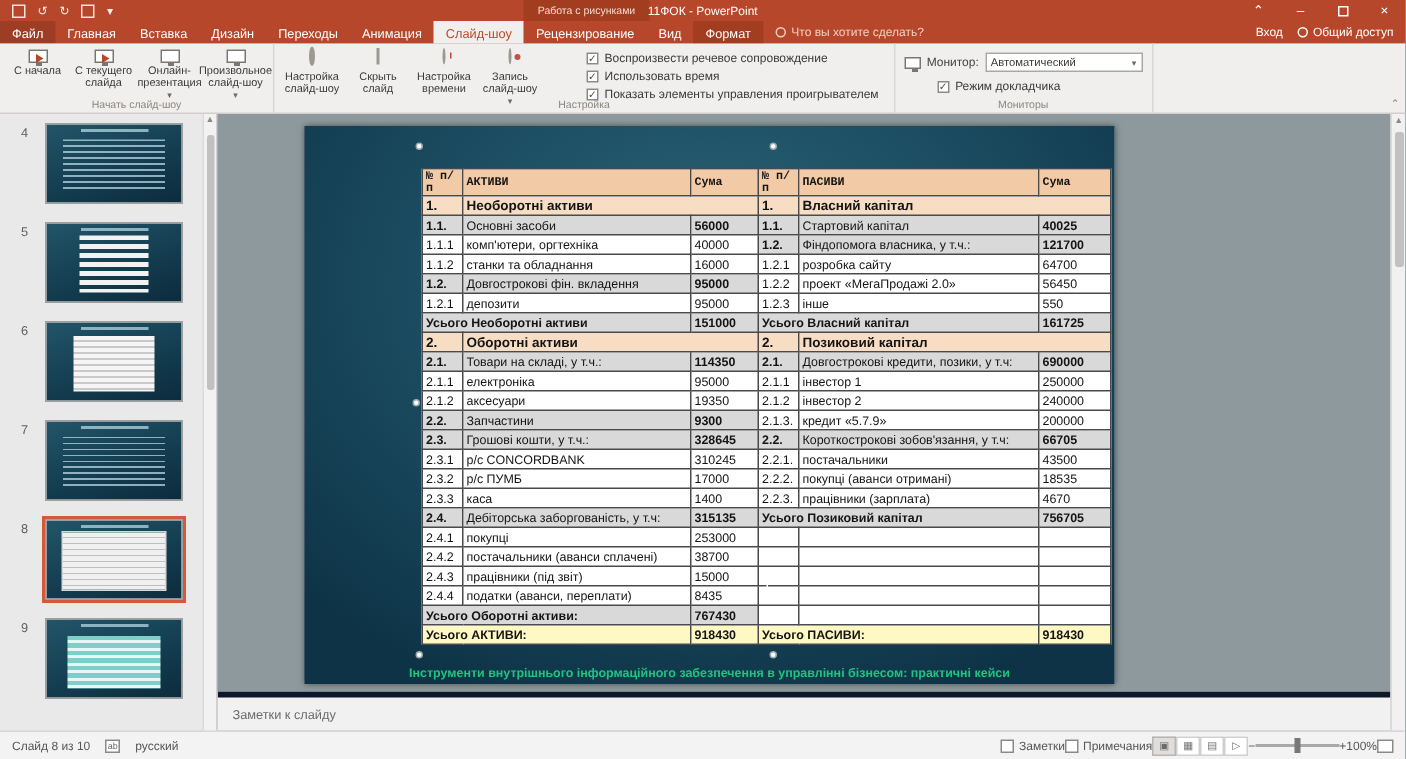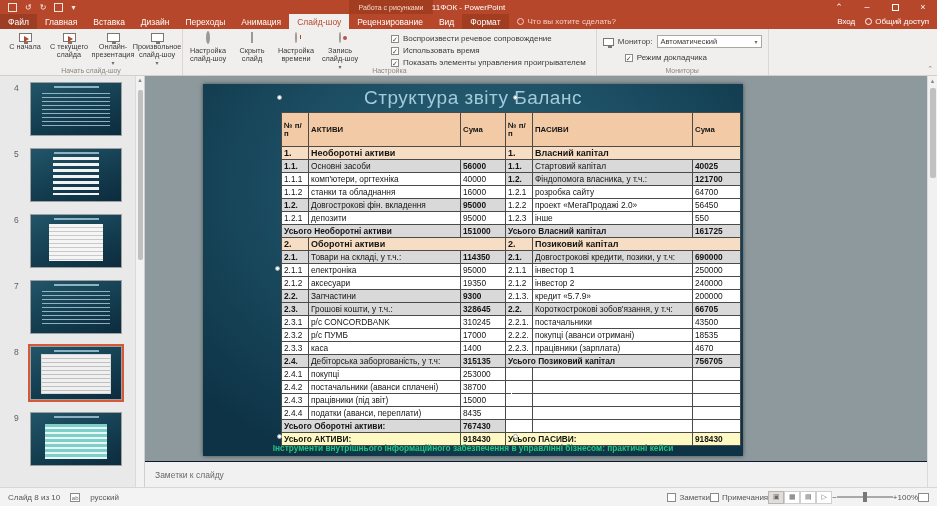--- a/index.html
+++ b/index.html
@@ -74,40 +74,40 @@
   .thumbs-thumb { position:absolute; left:2px; top:14px; width:5px; height:170px; background:#C1C1C1; border-radius:2px; }
 
   
   .editcol { flex:1 1 auto; display:flex; flex-direction:column; min-width:0; }
   .editor { flex:1 1 auto; background:#8D999C; position:relative; overflow:hidden; }
   .slide { position:absolute; left:58px; top:8px; width:540px; height:372px; background:radial-gradient(ellipse 70% 80% at 50% 28%, #2C6579 0%, #1A4A5F 55%, #0E3346 100%); box-shadow:0 0 4px rgba(0,0,0,.5); }
   .slide-title { margin-top:3px; text-align:center; font-size:19px; color:#A3CBDC; letter-spacing:.5px; }
   .btable-wrap { position:absolute; left:78px; right:2px; top:28px; }
   table.btable { width:100%; border-collapse:collapse; table-layout:fixed; background:#fff; }
   .btable td, .btable th { border:1px solid #4A4A4A; font-size:8.3px; line-height:11px; height:13px; padding:0 2px; white-space:nowrap; overflow:hidden; color:#141414; text-align:left; vertical-align:middle; }
-  .btable th { background:#F2CBA6; font-weight:bold; font-size:7.8px; line-height:8px; height:34px; white-space:normal; }
+  .btable th { background:#F2CBA6; font-weight:bold; font-size:7.8px; line-height:8px; height:18px; white-space:normal;font-family:Liberation Mono, monospace; }
   col.c-num { width:27px; } col.c-name-l { width:152px; } col.c-sum-l { width:45px; }
   col.c-name-r { width:160px; } col.c-sum-r { width:48px; }
   td.c-section { background:#F6DDC3; font-weight:bold; font-size:9px; }
   td.c-sub { background:#D9D9D9; }
   td.c-sub.val { font-weight:bold; }
   td.c-sub.num { font-weight:bold; }
   td.c-norm { background:#FFFFFF; }
   td.c-total { background:#D9D9D9; font-weight:bold; }
   td.c-grand { background:#fef9c3; font-weight:bold; }
   td.c-empty { background:#FFFFFF; }
   .slide-footer { position:absolute; left:0; right:0; bottom:3px; text-align:center; font-size:8.3px; font-weight:bold; color:#1FC57F; }
   .handle { position:absolute; width:5px; height:5px; border-radius:50%; background:#fff; border:1px solid #9aa9b0; z-index:3; }
   .caret { position:absolute; width:1px; height:9px; background:#fff; z-index:3; }
   .vscroll { width:10px; background:#F1F1F1; border-left:1px solid #DADADA; position:relative; flex:0 0 auto; }
   .vscroll .arr { display:block; text-align:center; font-size:6px; color:#8a8a8a; line-height:10px; }
   .vscroll-thumb { position:absolute; left:2px; top:12px; width:6px; height:90px; background:#C1C1C1; border-radius:2px; }
 
   
-  .notes { height:26px; background:#F1F1F1; border-top:1px solid #0f172a; display:flex; align-items:center; padding-left:10px; font-size:8.5px; color:#6A6A6A; flex:0 0 auto; }
+  .notes { height:26px; background:#F1F1F1; border-top:4px solid #0f172a; display:flex; align-items:center; padding-left:10px; font-size:8.5px; color:#6A6A6A; flex:0 0 auto; }
 
   
   .statusbar { height:19px; background:#F3F3F3; border-top:1px solid #D7D7D7; display:flex; align-items:center; font-size:8px; color:#565656; padding:0 8px; flex:0 0 auto; gap:6px; }
   .sb-left { display:flex; align-items:center; gap:10px; }
   .sb-right { margin-left:auto; display:flex; align-items:center; gap:0; }
   .sb-viewbtn { width:16px; height:13px; border:1px solid #CFCFCF; background:#fff; display:flex; align-items:center; justify-content:center; font-size:7px; color:#6a6a6a; cursor:pointer; }
   .sb-viewbtn.on { background:#E0DEDC; border-color:#B9B5B2; }
   .zoom-track { width:56px; height:2px; background:#A9A9A9; position:relative; cursor:pointer; }
   .zoom-thumb { position:absolute; left:26px; top:-4px; width:4px; height:10px; background:#777; }
   .spell-ico { width:10px; height:9px; border:1px solid #8a8a8a; font-size:6px; line-height:8px; text-align:center; color:#6a6a6a; background:#fff; }
@@ -286,21 +286,20 @@
         </div>
       <div class="thumbs-scroll">
         <span class="arr">▲</span>
         <div class="thumbs-thumb"></div>
       </div>
     </div>
 
     <div class="editcol">
       <div class="editor">
         <div class="slide">
-          <div class="slide-title">Структура звіту Баланс</div>
           <div class="btable-wrap">
             <table class="btable">
               <colgroup>
                 <col class="c-num">
                   <col class="c-name-l">
                   <col class="c-sum-l">
                 <col class="c-num">
                   <col class="c-name-r">
                   <col class="c-sum-r">
               </colgroup>

